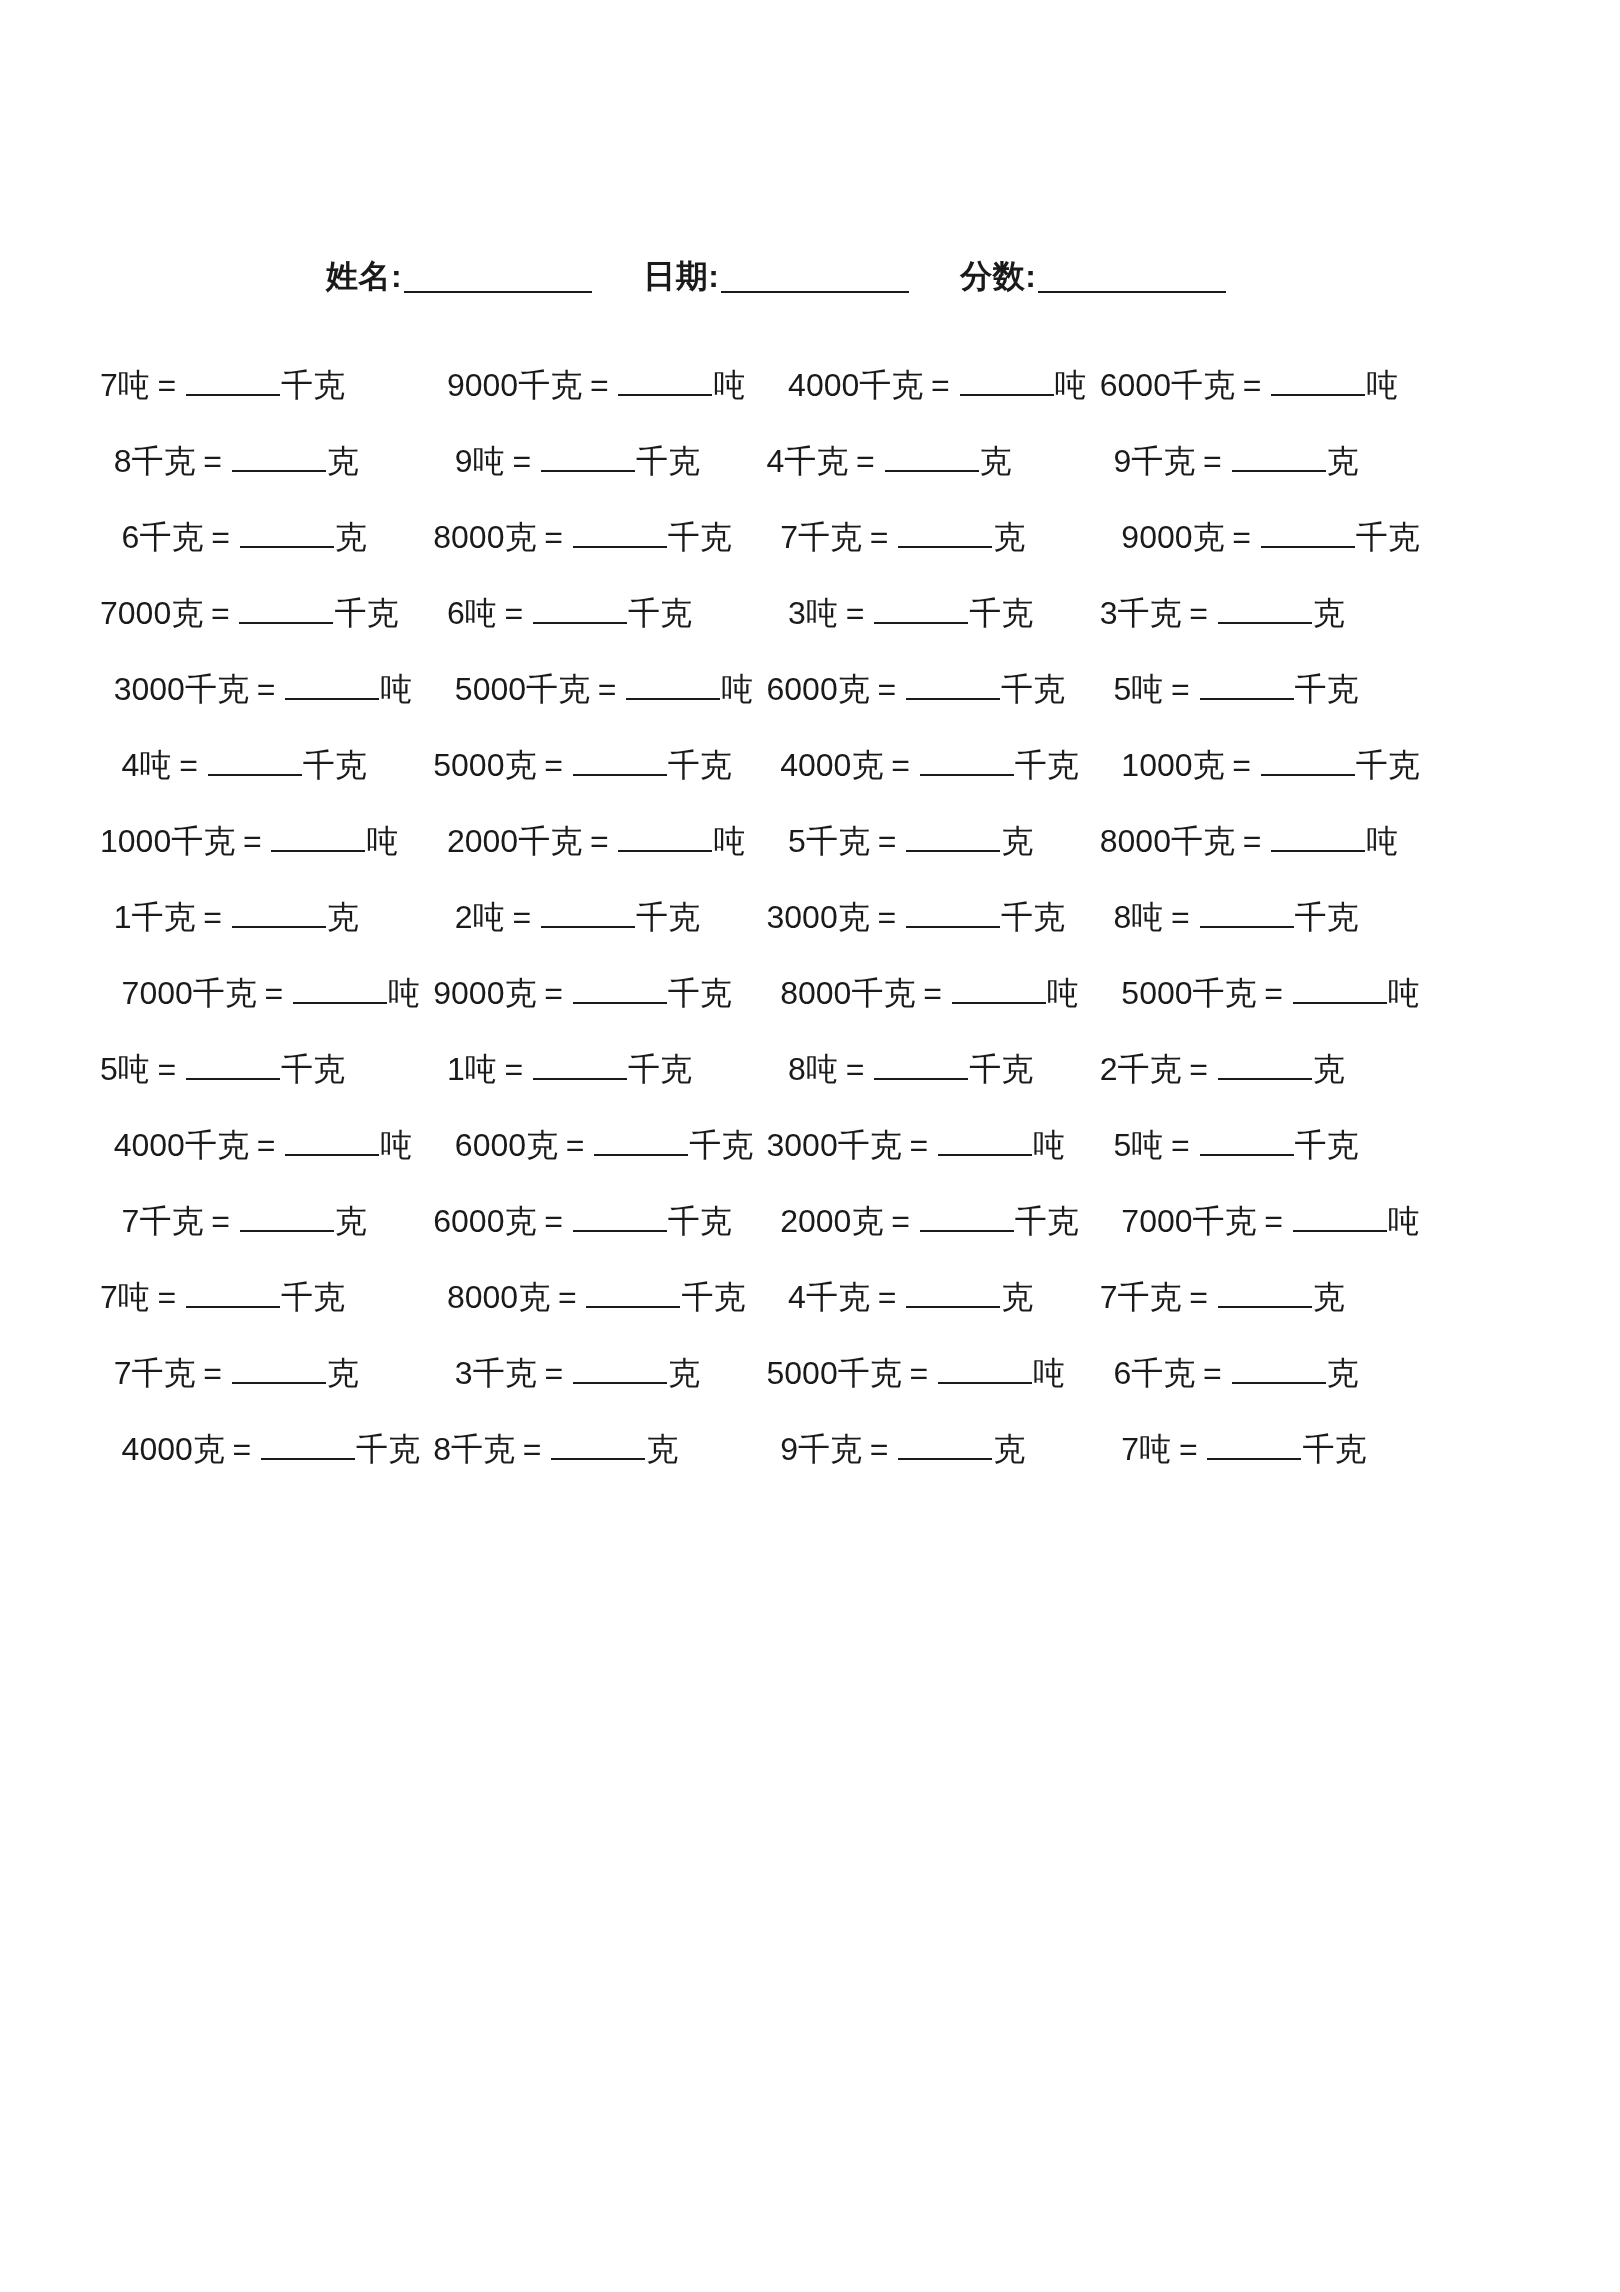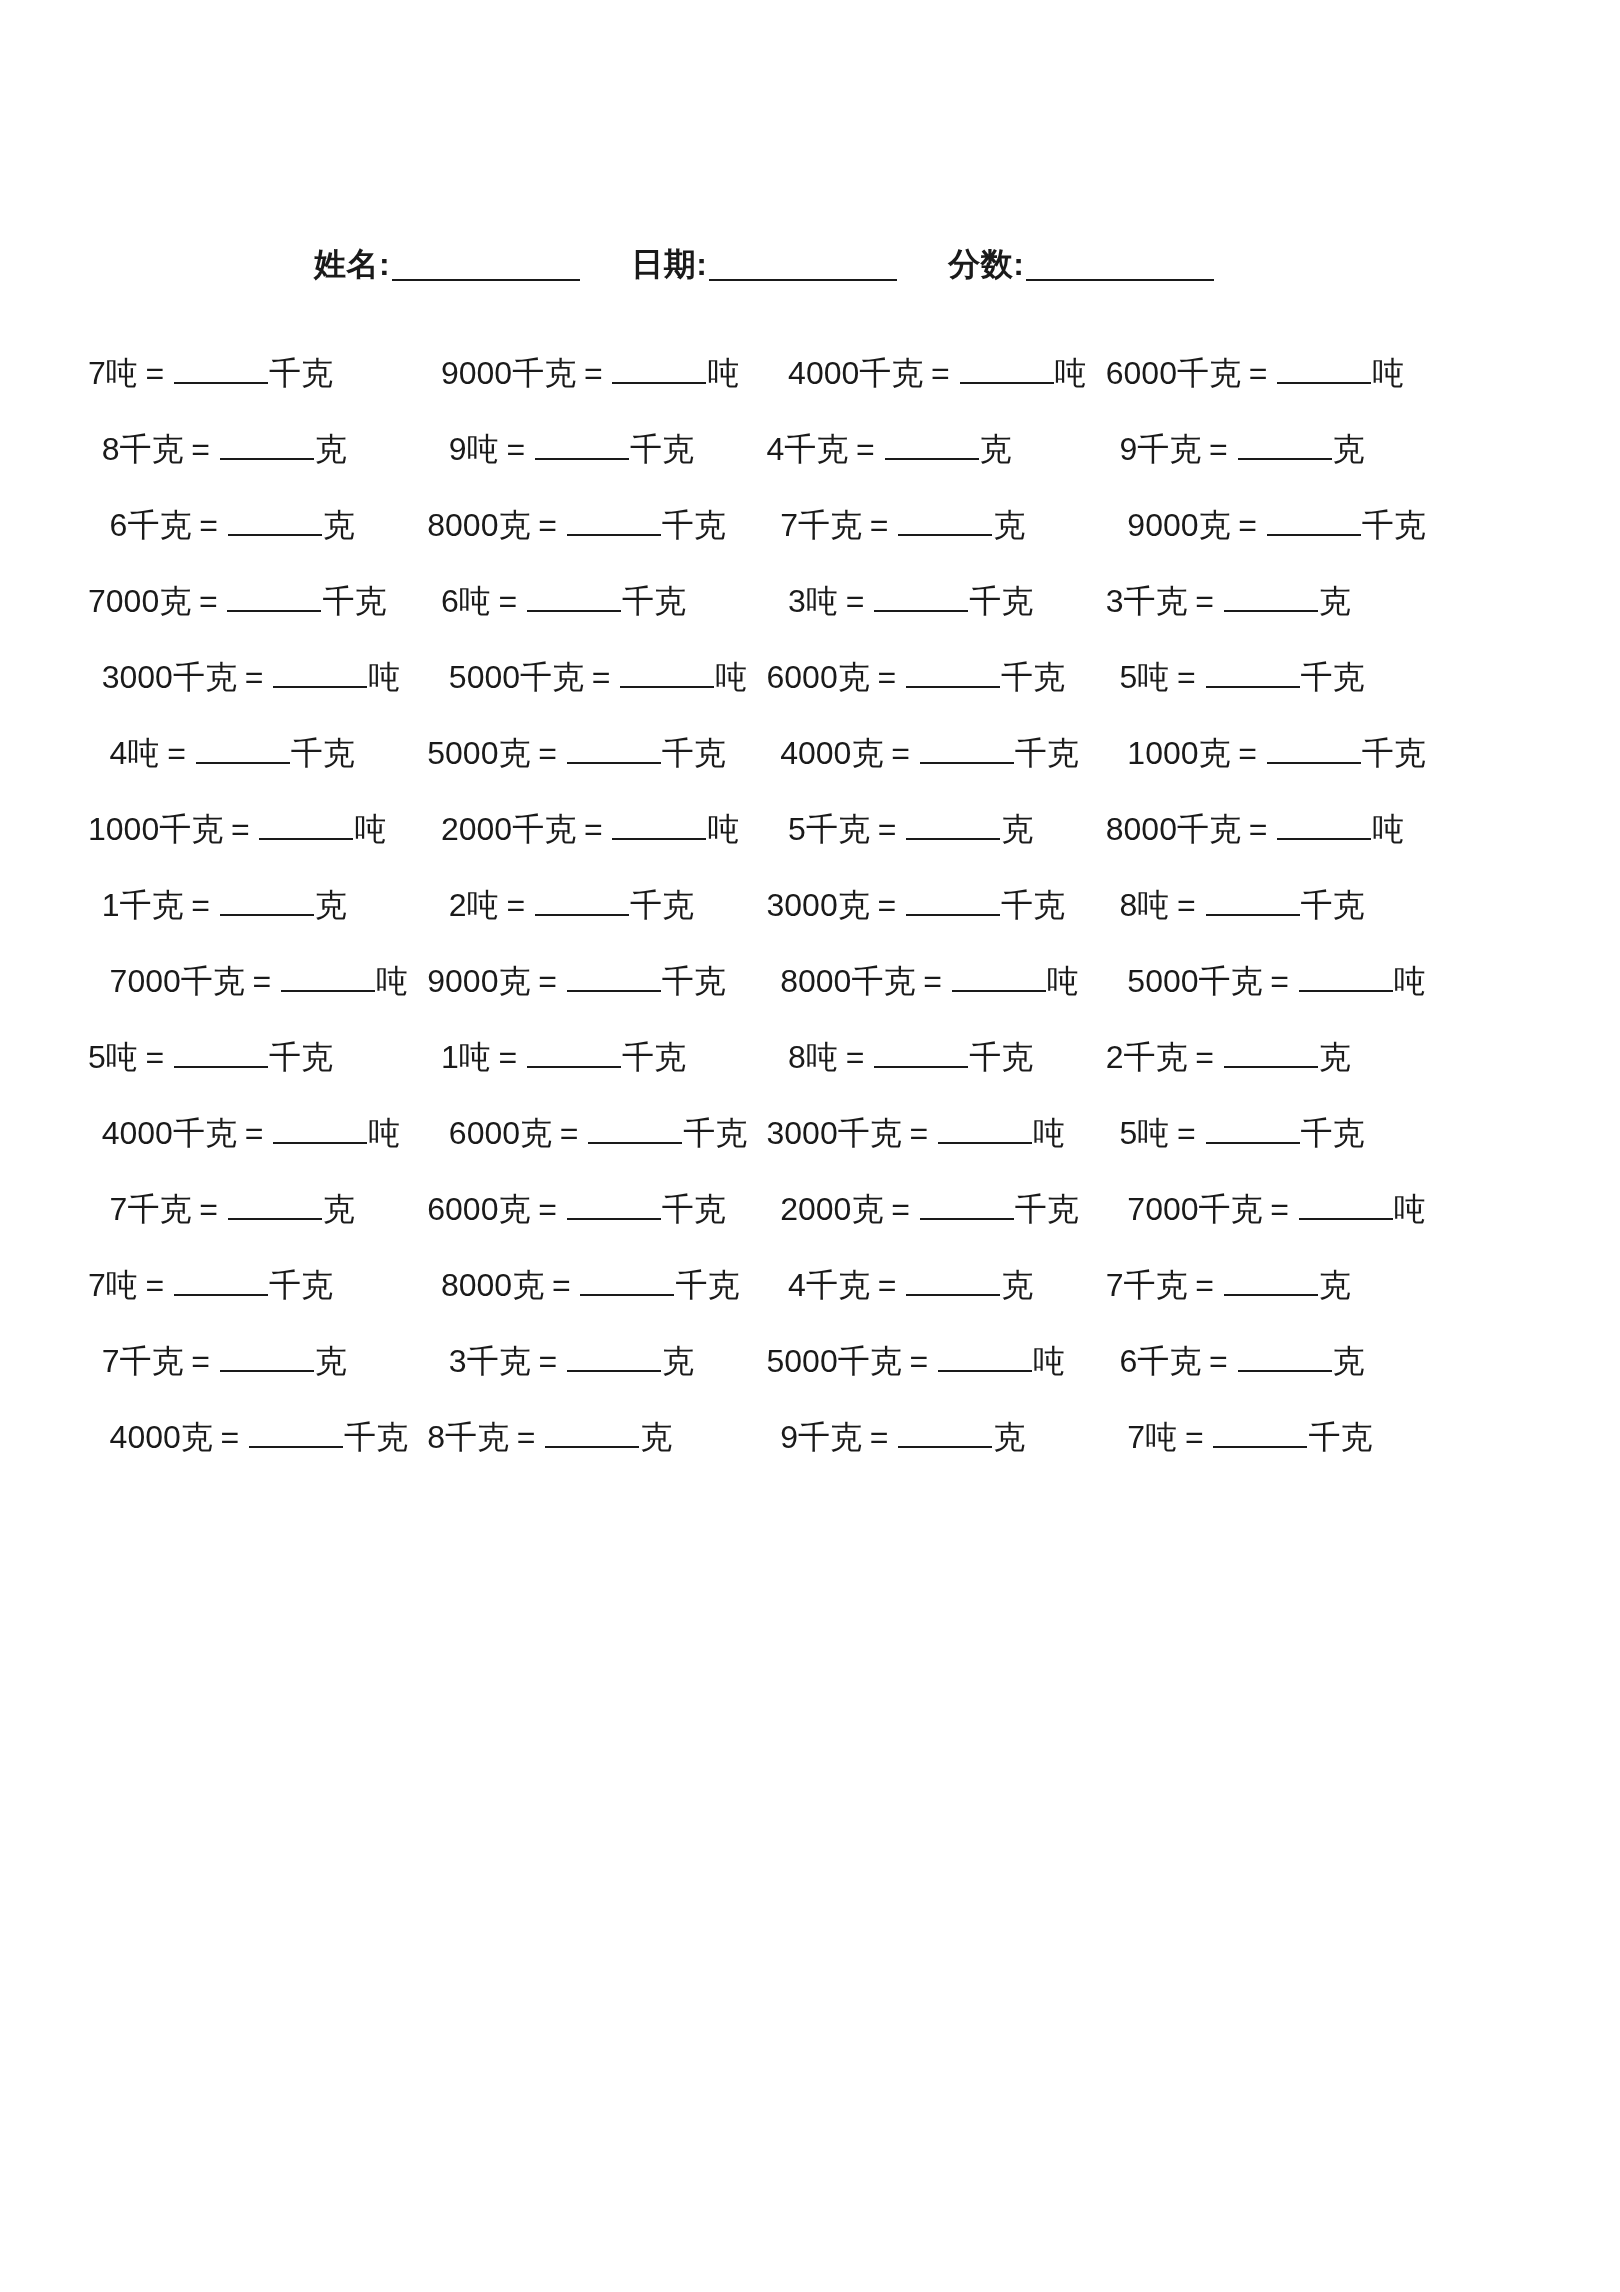--- a/index.html
+++ b/index.html
@@ -13,21 +13,21 @@
     height: 2293px;
     font-family: "Liberation Sans", "DejaVu Sans", sans-serif;
     color: #1a1a1a;
     position: relative;
     overflow: hidden;
   }
   .page {
     width: 1484px;
     height: 2293px;
     box-sizing: border-box;
-    padding: 0;
+    padding: 12px;
     position: relative;
   }
 
   
   .header {
     display: flex;
     justify-content: flex-start;
     align-items: flex-end;
     padding-left: 314px;
     padding-top: 243px;

